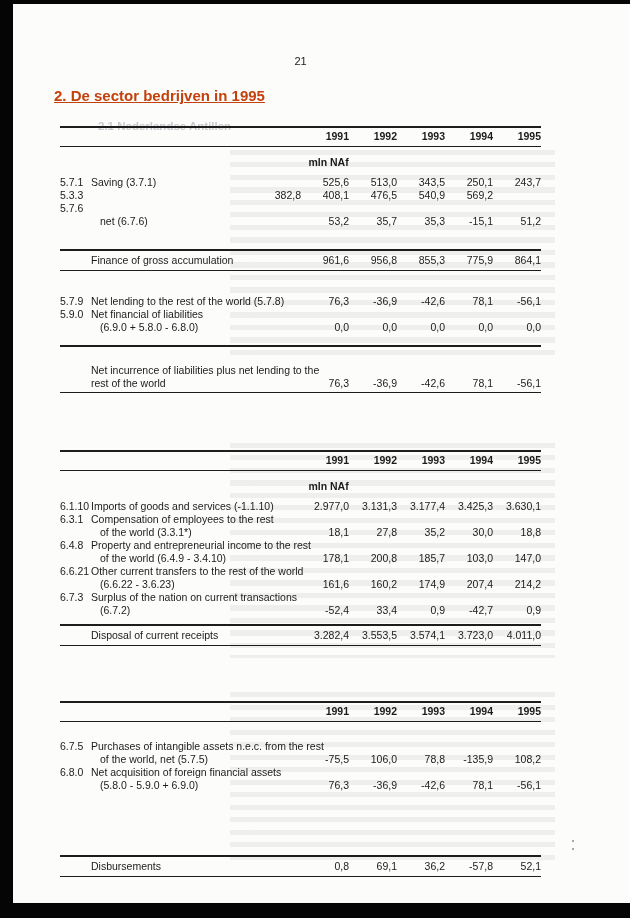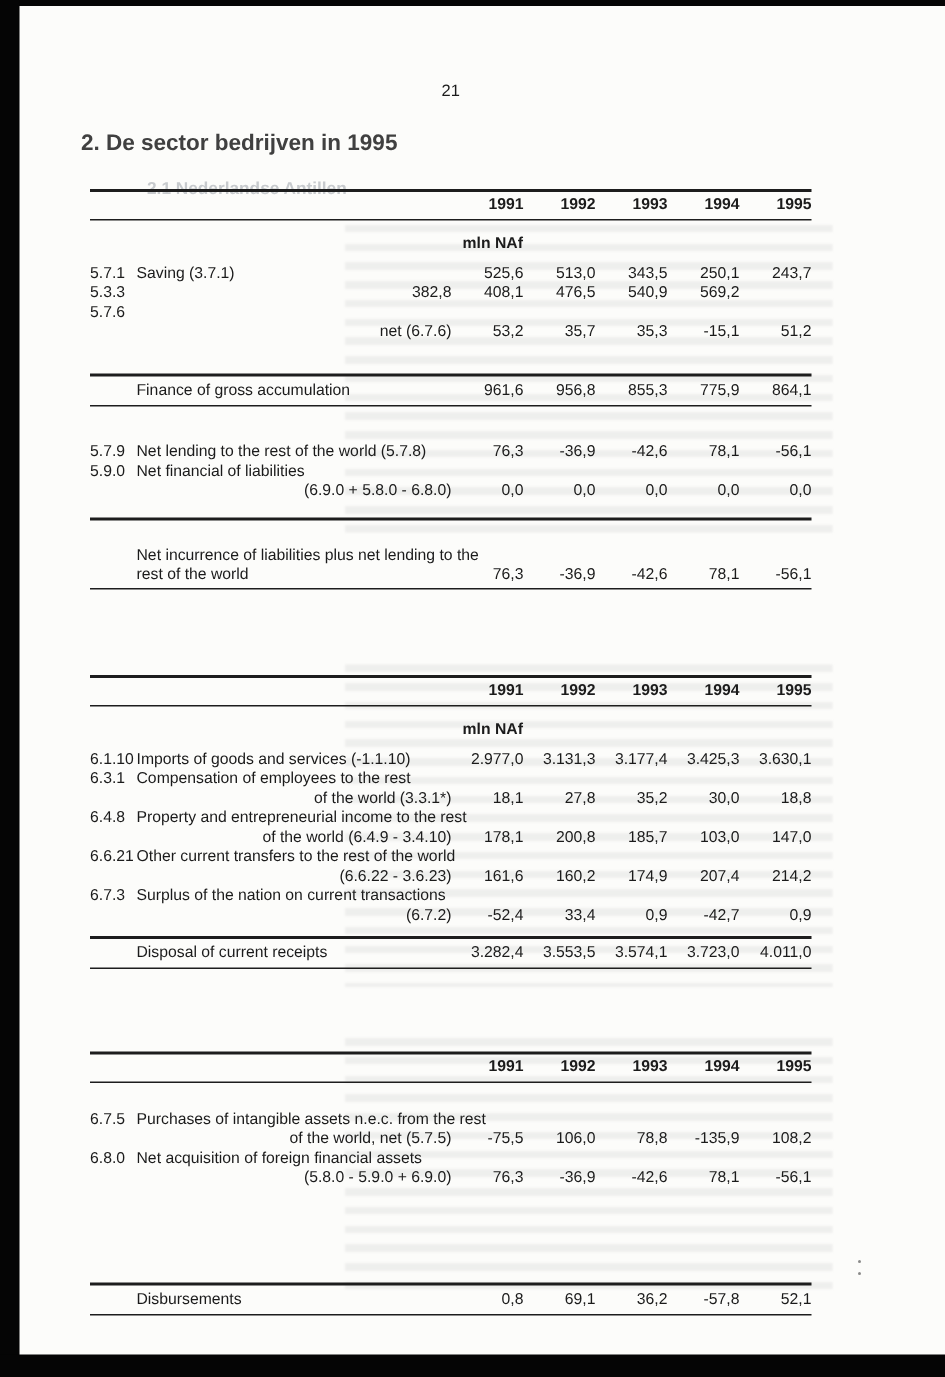--- a/index.html
+++ b/index.html
@@ -11,21 +11,21 @@
   
   .edge { position:absolute; background:#050505; z-index:5; }
   .edge-top { left:0; top:0; width:100%; height:4px; }
   .edge-left { left:0; top:0; width:13px; height:100%; }
   .edge-bottom { left:0; bottom:0; width:100%; height:15px; }
 
   .page-number { position:absolute; left:60px; top:55px; width:481px; text-align:center; font-size:11px; z-index:2; }
 
   
   .ghost { position:absolute; font-weight:bold; z-index:1; white-space:nowrap; }
-  .g-h1 { left:54px; top:87px; font-size:15px; color:#404040; }
+  .g-h1 { left:54px; top:87px; font-size:15px; color:#c2410c;text-decoration:underline; }
   .g-h2 { left:54px; top:120px; font-size:11.5px; color:#c7cacd;margin-left:44px; }
   .ghost-para { position:absolute; z-index:1;
     background:repeating-linear-gradient(to bottom,
       rgba(145,148,154,0.12) 0px, rgba(145,148,154,0.12) 5px,
       transparent 5px, transparent 12.5px);
     filter:blur(0.7px); }
   .gp1 { left:230px; top:150px; width:325px; height:205px; }
   .gp2 { left:230px; top:443px; width:325px; height:215px; }
   .gp3 { left:230px; top:692px; width:325px; height:170px; }
 
@@ -39,21 +39,21 @@
 
   .line { display:grid; grid-template-columns:31px 1fr 48px 48px 48px 48px 48px; }
   .c { white-space:nowrap; }
   .l { white-space:nowrap; overflow:visible; }
   .v { text-align:right; white-space:nowrap; }
 
   .years { padding:2px 0 3px; font-weight:bold; }
   .unit { margin-top:9px; font-weight:bold; text-align:center; transform:translateX(28px); }
 
   .rows { margin-top:7px; }
-  .cont .l { padding-left:9px;text-align:right; }
+  .cont .l { padding-left:9px; }
 
   .total { padding:3px 0; }
   .total-top { padding:17px 0 0; }
   .total-bot { padding:0 0 2px; }
 
   .mt7  { margin-top:7px; }
   .mt11 { margin-top:11px; }
   .mt18 { margin-top:18px; }
   .mt21 { margin-top:21px; }
   .mt24 { margin-top:24px; }

